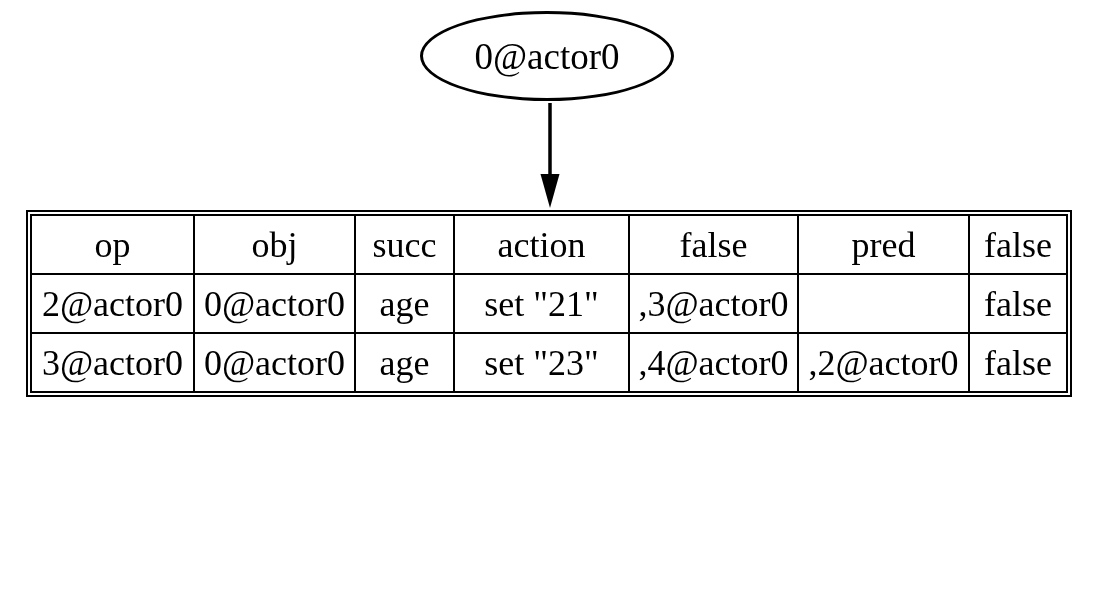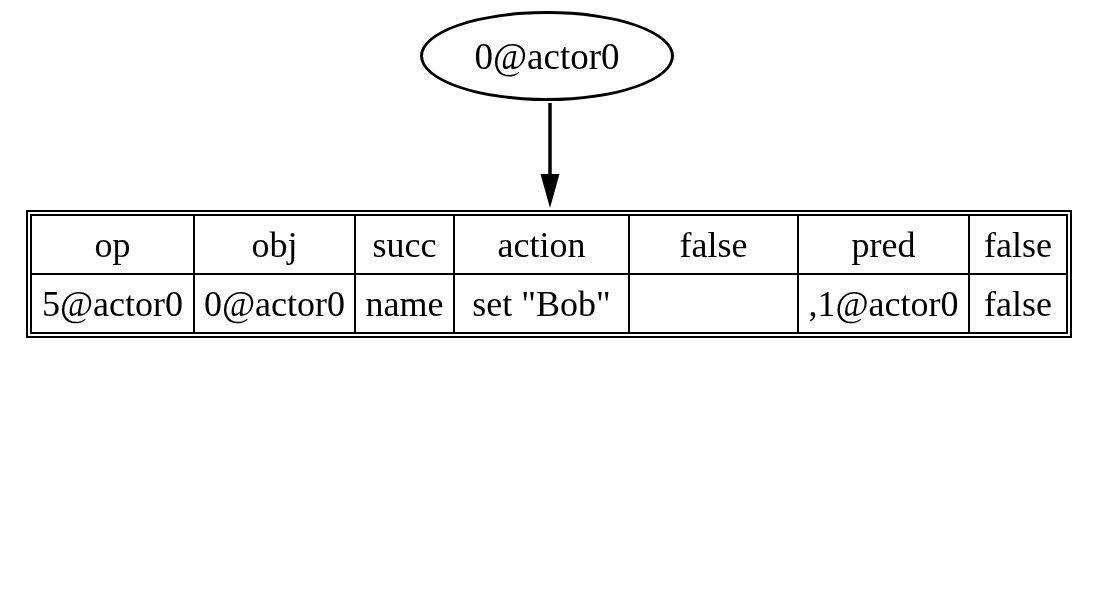--- a/index.html
+++ b/index.html
@@ -109,25 +109,34 @@
           <th>obj</th>
           <th>succ</th>
           <th>action</th>
           <th>false</th>
           <th>pred</th>
           <th>false</th>
         </tr>
       </thead>
       <tbody>
         <tr>
-          <td>5@actor0</td>
+          <td>2@actor0</td>
           <td>0@actor0</td>
-          <td>name</td>
-          <td>set "Bob"</td>
+          <td>age</td>
+          <td>set "21"</td>
+          <td>,3@actor0</td>
           <td></td>
-          <td>,1@actor0</td>
+          <td>false</td>
+        </tr>
+        <tr>
+          <td>3@actor0</td>
+          <td>0@actor0</td>
+          <td>age</td>
+          <td>set "23"</td>
+          <td>,4@actor0</td>
+          <td>,2@actor0</td>
           <td>false</td>
         </tr>
       </tbody>
     </table>
   </div>
 
 </div>
 
 </body></html>

